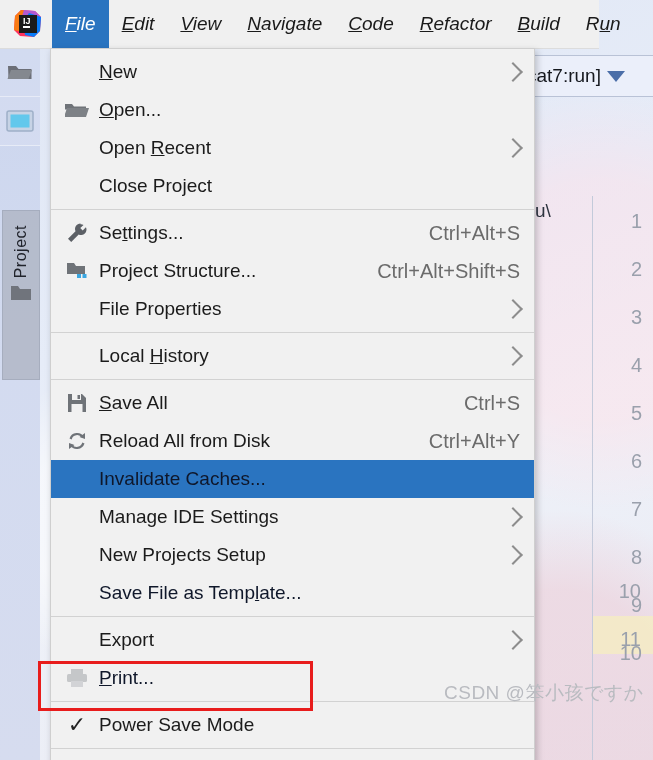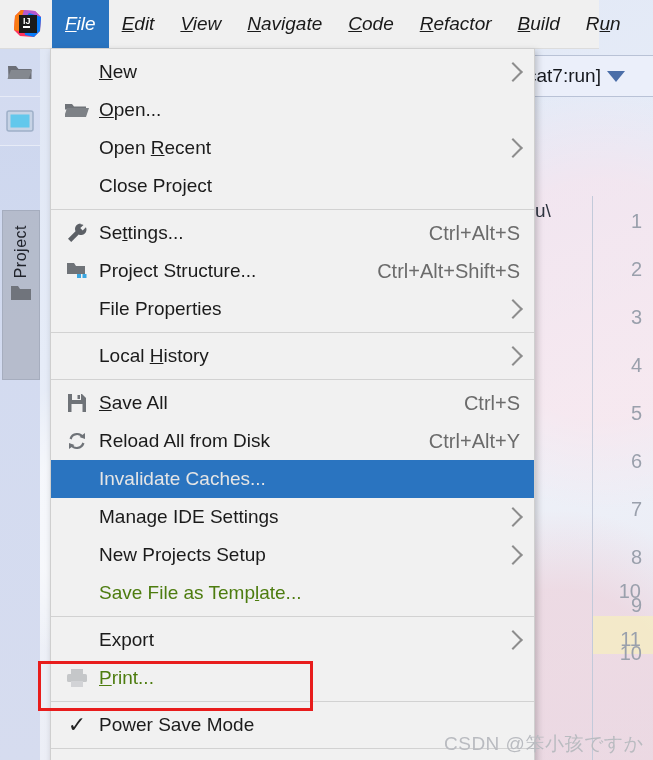--- a/index.html
+++ b/index.html
@@ -205,22 +205,22 @@
     display: flex;
     align-items: center;
     height: 38px;
     padding: 0 14px 0 4px;
     cursor: default;
     box-sizing: border-box;
   }
   .mitem.sel {
     background: #2a74c0;
   }
-  .mitem.sel .mlabel { color: #e5e5e5; }
-  .mitem.disabled .mlabel { color: #4d7c0f; }
+  .mitem.sel .mlabel { color: #0f172a; }
+  .mitem.disabled .mlabel { color: #0f172a; }
   .mitem.disabled .micon { opacity: 0.42; }
   .micon {
     width: 44px;
     flex: none;
     display: flex;
     align-items: center;
     justify-content: center;
     height: 38px;
   }
   .mlabel {
@@ -260,21 +260,21 @@
     left: 38px; top: 661px;
     width: 275px; height: 50px;
     border: 3px solid #e81c1c;
     box-sizing: border-box;
     pointer-events: none;
   }
 
   
   .watermark {
     position: absolute;
-    left: 444px; top: 731px;
+    left: 444px; top: 680px;
     font-size: 19px;
     color: #b9bbc0;
     white-space: nowrap;
     letter-spacing: 0.5px;
   }
 
   
   svg { display: block; }
 </style>
 </head>

